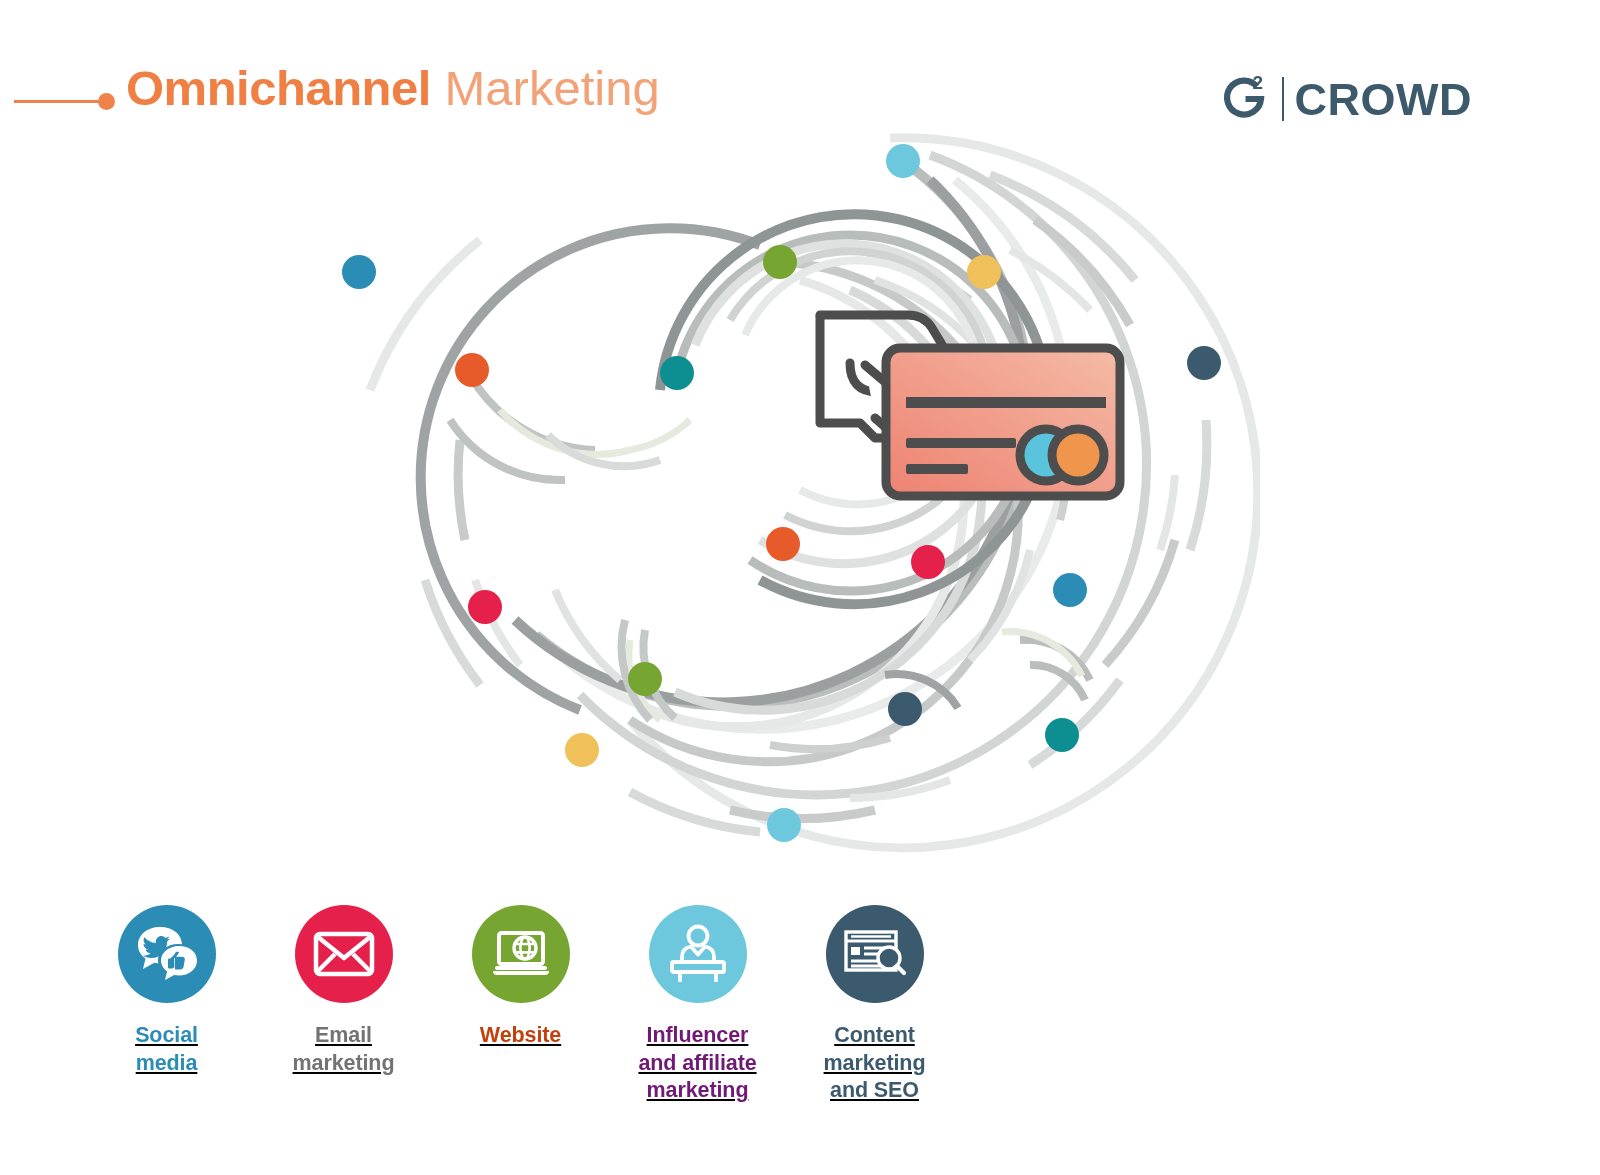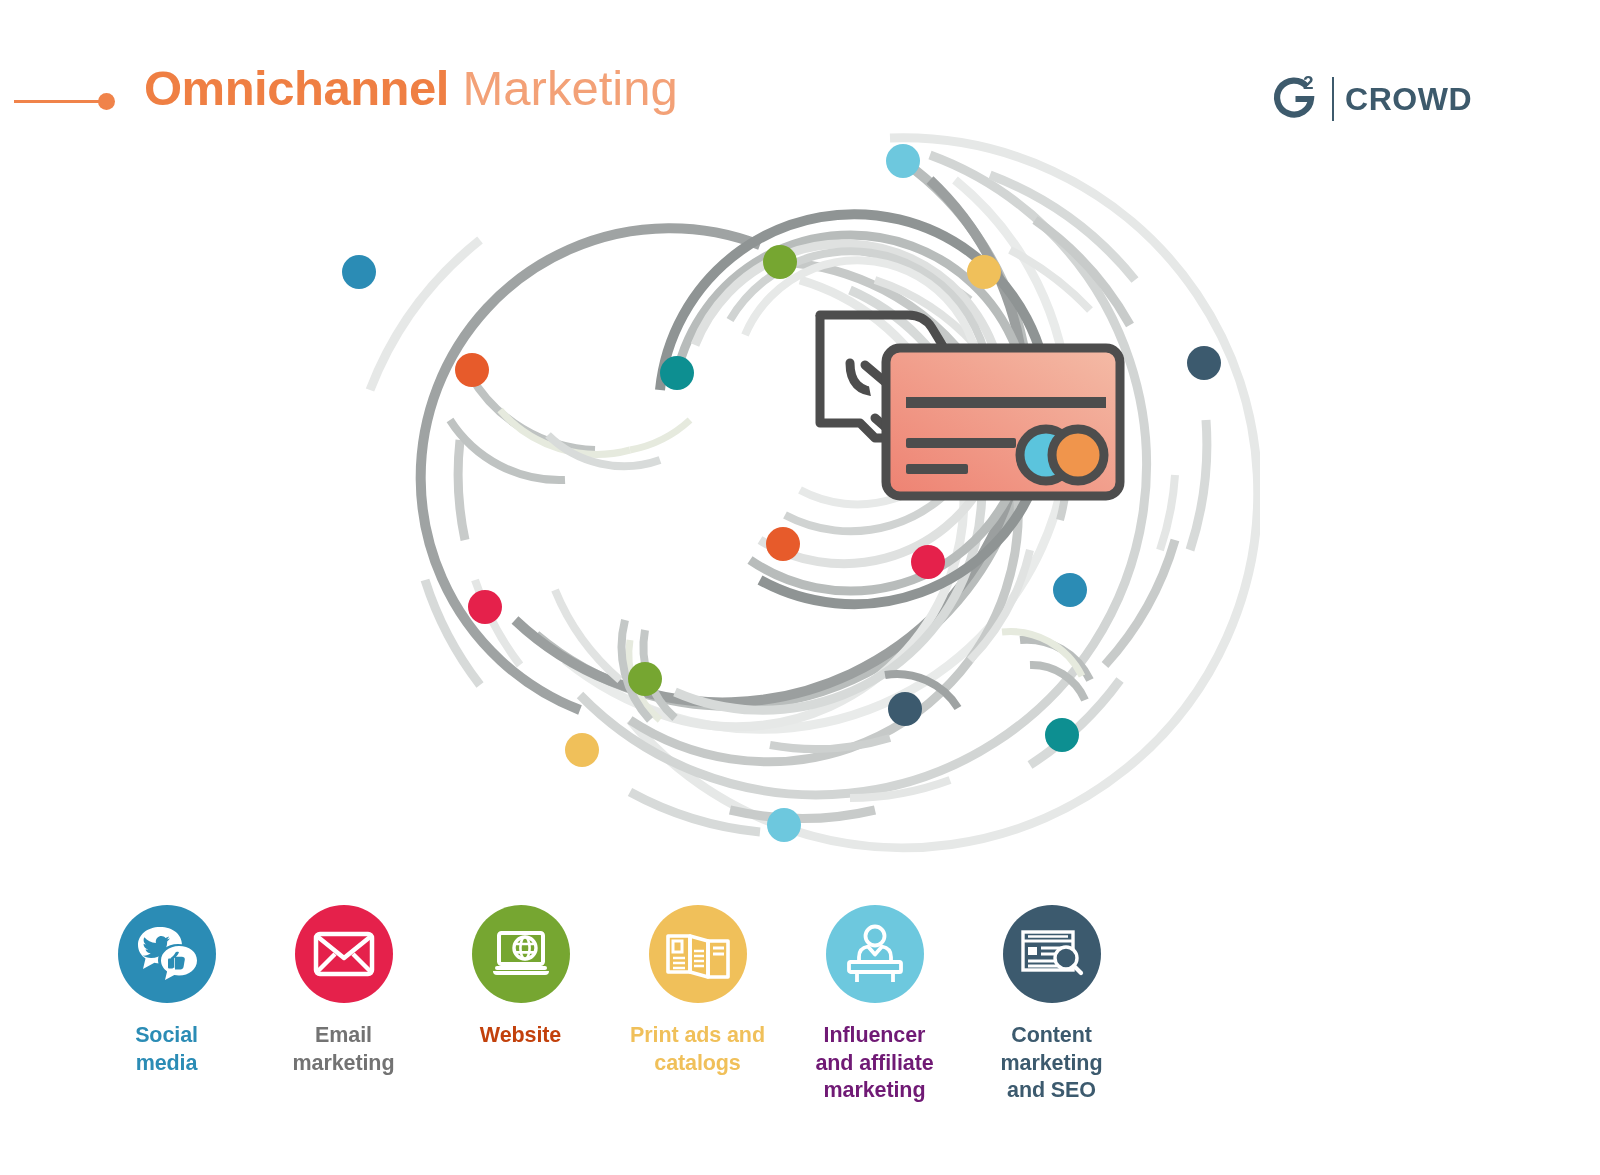--- a/index.html
+++ b/index.html
@@ -38,21 +38,21 @@
     position: absolute;
     left: 98px;
     top: 93px;
     width: 17px;
     height: 17px;
     border-radius: 50%;
     background: #f0834a;
   }
   #page-title {
     position: absolute;
-    left: 144px;
+    left: 126px;
     top: 64px;
     font-size: 49px;
     line-height: 1.0;
     white-space: nowrap;
     color: #f0834a;
   }
   #page-title .t-bold {
     font-weight: bold;
     color: #ef7f43;
     letter-spacing: -0.5px;
@@ -87,21 +87,21 @@
     line-height: 1;
     color: #3d5a6c;
   }
   #logo-divider {
     width: 2px;
     height: 44px;
     background: #3d5a6c;
     margin: 0 11px 0 9px;
   }
   #logo-word {
-    font-size: 32px;
+    font-size: 45px;
     font-weight: bold;
     letter-spacing: 0.5px;
     color: #3d5a6c;
     line-height: 1;
   }
 
   
   #graphic {
     position: absolute;
     left: 330px;
@@ -113,20 +113,21 @@
 
   
   #channels {
     position: absolute;
     left: 78px;
     top: 905px;
     width: 1460px;
     height: 230px;
     display: flex;
     align-items: flex-start;
+    text-decoration: underline;
   }
   .channel {
     width: 177px;
     display: flex;
     flex-direction: column;
     align-items: center;
   }
   .channel-icon {
     width: 98px;
     height: 98px;
@@ -357,34 +358,20 @@
           <rect x="6" y="37" width="52" height="4" rx="2" fill="#ffffff"></rect>
           <circle cx="36" cy="19" r="11" fill="none" stroke="#ffffff" stroke-width="3.4"></circle>
           <ellipse cx="36" cy="19" rx="4.6" ry="11" fill="none" stroke="#ffffff" stroke-width="2.6"></ellipse>
           <path d="M25.6 15 h20.8 M25.6 23.4 h20.8" fill="none" stroke="#ffffff" stroke-width="2.6"></path>
         </svg>
       </div>
       <div class="channel-label" style="color:#c2410c">Website</div>
     </div>
 
 
-    <div class="channel">
-      <div class="channel-icon" style="background:#f0c05a">
-        <svg width="66" height="50" viewBox="0 0 66 50">
-          <path d="M3 7 h22 v36 H3 Z" fill="none" stroke="#ffffff" stroke-width="3.6" stroke-linejoin="round"></path>
-          <path d="M25 7 L43 12 v36 L25 43 Z" fill="none" stroke="#ffffff" stroke-width="3.6" stroke-linejoin="round"></path>
-          <path d="M43 12 h20 v36 H43 Z" fill="none" stroke="#ffffff" stroke-width="3.6" stroke-linejoin="round"></path>
-          <rect x="8" y="12" width="9" height="11" fill="none" stroke="#ffffff" stroke-width="3"></rect>
-          <path d="M8 29 h12 M8 34 h12 M8 39 h12" stroke="#ffffff" stroke-width="2.6" fill="none"></path>
-          <path d="M29 22 h10 M29 27 h10 M29 32 h10 M29 37 h10" stroke="#ffffff" stroke-width="2.6" fill="none"></path>
-          <path d="M48 19 h11 M48 25 h11" stroke="#ffffff" stroke-width="2.8" fill="none"></path>
-        </svg>
-      </div>
-      <div class="channel-label" style="color:#f0c05a">Print ads and<br>catalogs</div>
-    </div>
 
 
     <div class="channel">
       <div class="channel-icon" style="background:#6dc8de">
         <svg width="62" height="60" viewBox="0 0 62 60">
           <circle cx="31" cy="12" r="9.5" fill="none" stroke="#ffffff" stroke-width="3.8"></circle>
           <path d="M15 40 v-7 q0 -9 9 -10.5 l7 8 l7 -8 q9 1.5 9 10.5 v7" fill="none" stroke="#ffffff" stroke-width="3.8" stroke-linejoin="round"></path>
           <rect x="5" y="38" width="52" height="10" rx="1.6" fill="none" stroke="#ffffff" stroke-width="3.8"></rect>
           <path d="M13 48 v10 M49 48 v10" stroke="#ffffff" stroke-width="3.8" fill="none"></path>
         </svg>

